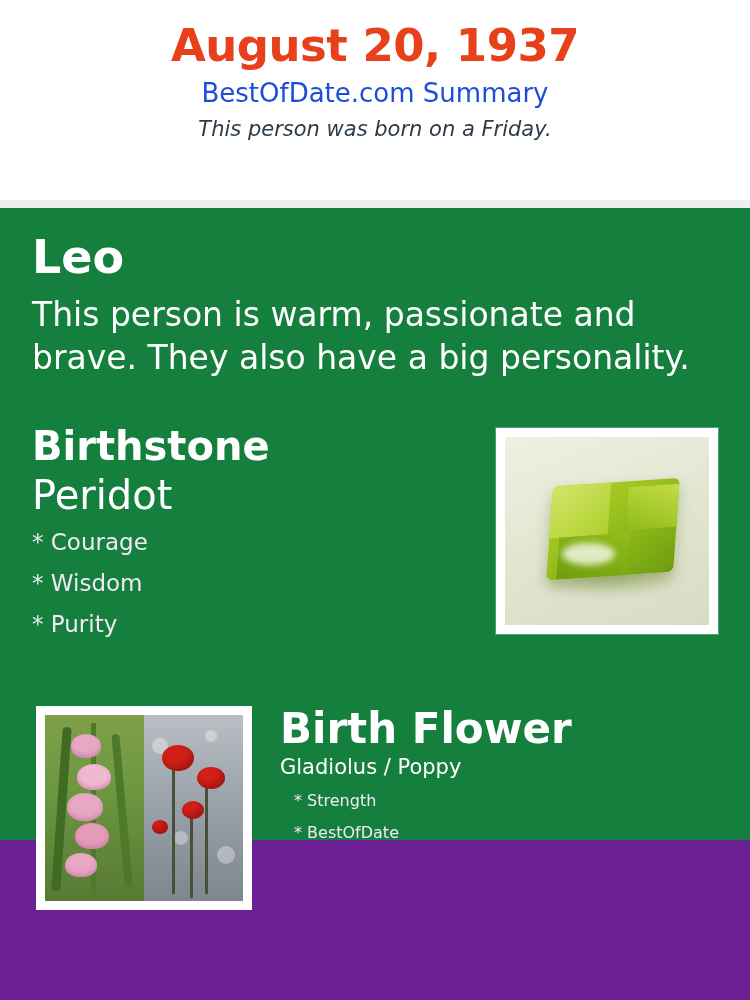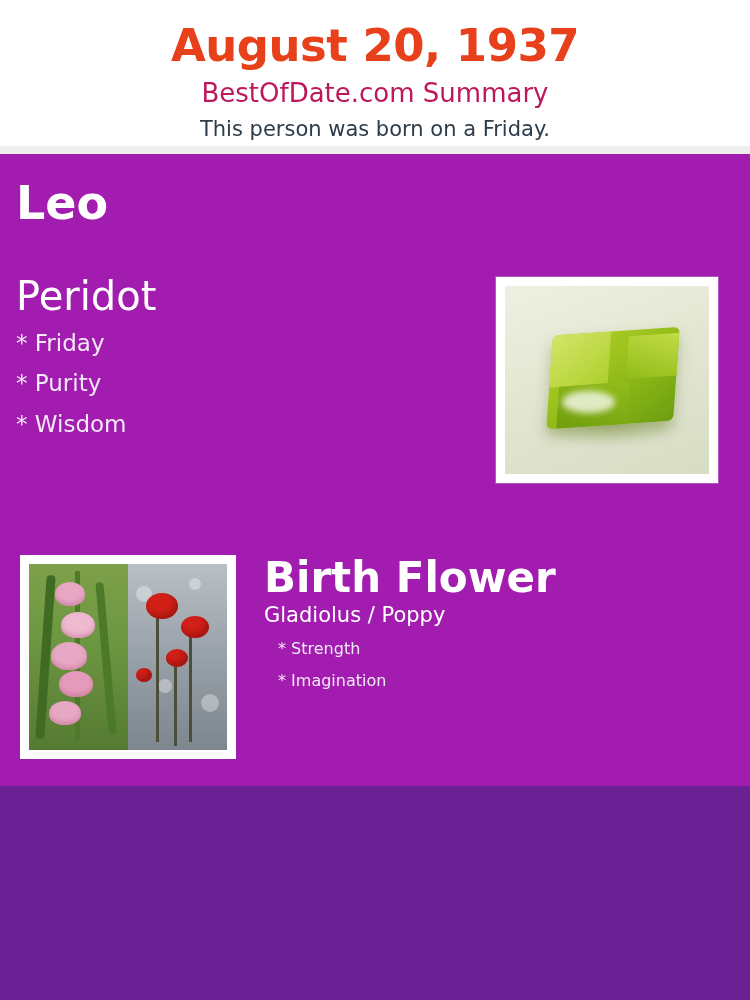--- a/index.html
+++ b/index.html
@@ -19,52 +19,53 @@
     position: relative;
     background: #6b2094;
   }
 
   
   .header {
     background: #ffffff;
     padding: 22px 20px 16px 20px;
     text-align: center;
     box-sizing: border-box;
-    height: 146px;
+    height: 200px;
   }
   .date-title {
     color: #e8401a;
     font-size: 45px;
     font-weight: bold;
     line-height: 1.05;
     margin: 0 0 10px 0;
     letter-spacing: -0.5px;
   }
   .site-summary {
-    color: #be185d;
+    color: #1d4ed8;
     font-size: 26px;
     line-height: 1.15;
     margin: 0 0 8px 0;
   }
   .born-line {
     color: #2d3c48;
     font-size: 21px;
     line-height: 1.15;
     margin: 0;
+    font-style: italic;
   }
   .header-divider {
     height: 8px;
     background: #efefef;
     width: 100%;
   }
 
   
   .body-area {
-    background: #a21caf;
-    padding: 24px 32px 0 16px;
+    background: #15803d;
+    padding: 24px 32px 0 32px;
     box-sizing: border-box;
     height: 632px;
     position: relative;
   }
 
   .zodiac-name {
     color: #ffffff;
     font-size: 46px;
     font-weight: bold;
     margin: 0 0 10px 0;
@@ -298,28 +299,30 @@
     <h1 class="date-title">August 20, 1937</h1>
     <div class="site-summary">BestOfDate.com Summary</div>
     <div class="born-line">This person was born on a Friday.</div>
   </div>
   <div class="header-divider"></div>
 
   <div class="body-area">
 
     <div>
       <div class="zodiac-name">Leo</div>
+      <div class="zodiac-desc">This person is warm, passionate and brave. They also have a big personality.</div>
     </div>
 
     <div class="stone-block">
       <div class="stone-text">
+        <div class="section-heading">Birthstone</div>
         <div class="section-sub">Peridot</div>
-        <div class="trait">* Friday</div>
+        <div class="trait">* Courage</div>
+        <div class="trait">* Wisdom</div>
         <div class="trait">* Purity</div>
-        <div class="trait">* Wisdom</div>
       </div>
       <div class="stone-photo">
         <div class="stone-photo-inner">
           <div class="gem-shadow"></div>
           <div class="gem">
             <div class="gem-facet-a"></div>
             <div class="gem-facet-b"></div>
             <div class="gem-facet-c"></div>
           </div>
           <div class="gem-highlight"></div>
@@ -352,18 +355,18 @@
             <div class="poppy" style="left:54%;top:28%;width:28px;height:22px;"></div>
             <div class="poppy" style="left:38%;top:46%;width:22px;height:18px;"></div>
             <div class="poppy" style="left:8%;top:56%;width:16px;height:14px;"></div>
           </div>
         </div>
       </div>
       <div class="flower-text">
         <div class="flower-heading">Birth Flower</div>
         <div class="flower-sub">Gladiolus / Poppy</div>
         <div class="flower-trait">* Strength</div>
-        <div class="flower-trait">* Imagination</div>
+        <div class="flower-trait">* BestOfDate</div>
       </div>
     </div>
 
   </div>
 </div>
 
 </body></html>

